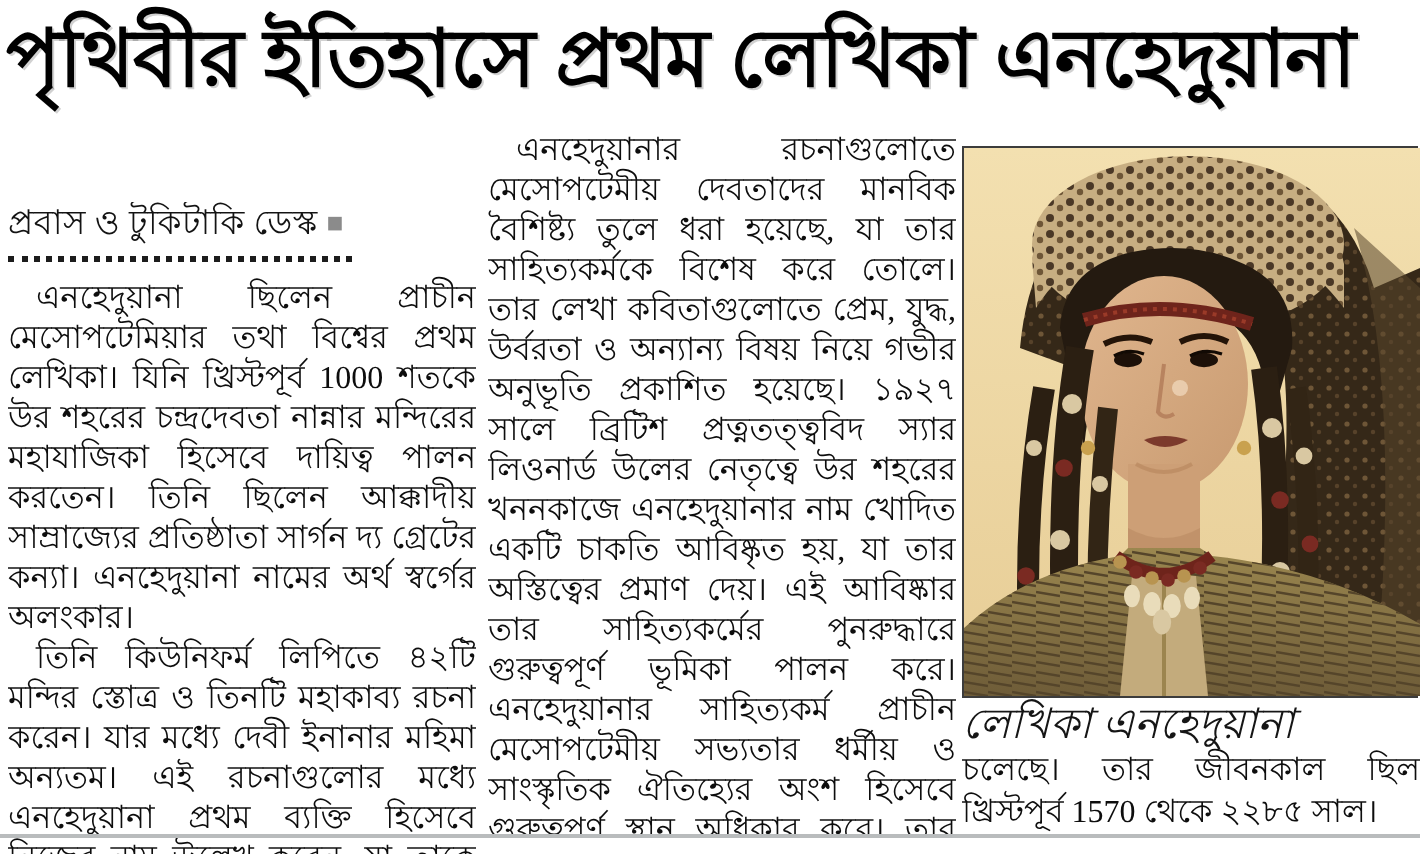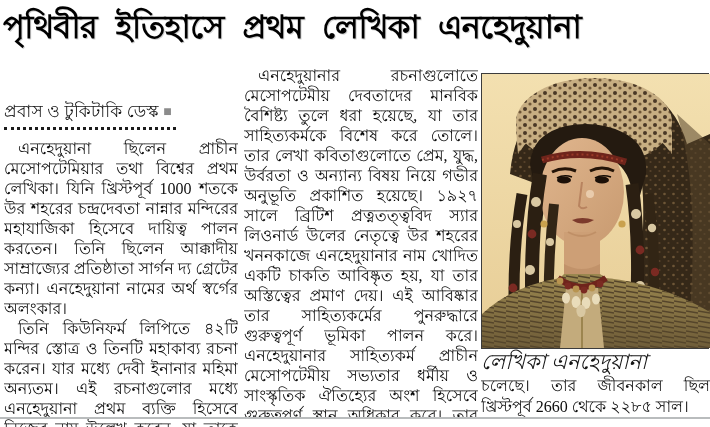--- a/index.html
+++ b/index.html
@@ -7,22 +7,22 @@
   .page {
     position:relative;
     width:710px; height:427px;
     background:#ffffff;
     overflow:hidden;
     font-family:"Liberation Serif","DejaVu Serif",serif;
     color:#111;
   }
   .headline {
     position:absolute; left:3px; top:0; width:707px; height:62px;
-    font-family:Liberation Mono, monospace;
-    font-weight:700; font-size:32px; line-height:60px;
+    font-family:Liberation Sans, sans-serif;
+    font-weight:700; font-size:40px; line-height:60px;
     color:#000; white-space:nowrap; overflow:hidden;
     letter-spacing:-0.5px;
     text-shadow:1px 1px 0 rgba(0,0,0,0.18);
   }
   .col { position:absolute; top:66px; overflow:hidden; }
   .col-left  { left:4px;   width:234px; height:352px;margin-top:35px; }
   .col-mid   { left:244px; width:234px; height:352px; }
   .col-right { left:481px; width:229px; height:352px; }
 
   .byline { font-size:17px; line-height:22px; color:#131313; letter-spacing:0.2px; }
@@ -189,17 +189,17 @@
           <circle cx="118" cy="210" r="3.4" fill="#7a2a22"></circle>
 
         <ellipse cx="84" cy="224" rx="4" ry="5.6" fill="#e9dcba"></ellipse>
         <ellipse cx="94" cy="228" rx="4.4" ry="6" fill="#e9dcba"></ellipse>
         <ellipse cx="104" cy="229" rx="4.4" ry="6" fill="#e9dcba"></ellipse>
         <ellipse cx="114" cy="225" rx="4" ry="5.6" fill="#e9dcba"></ellipse>
         <ellipse cx="99" cy="237" rx="4.6" ry="6.2" fill="#d9c8a2"></ellipse>
       </svg>
     </div>
     <div class="caption">লেখিকা এনহেদুয়ানা</div>
-    <p class="continuation">চলেছে। তার জীবনকাল ছিল খ্রিস্টপূর্ব 2660 থেকে ২২৮৫ সাল।</p>
+    <p class="continuation">চলেছে। তার জীবনকাল ছিল খ্রিস্টপূর্ব 1570 থেকে ২২৮৫ সাল।</p>
   </div>
 
   <div class="bottom-rule"></div>
 </div>
 
 </body></html>

